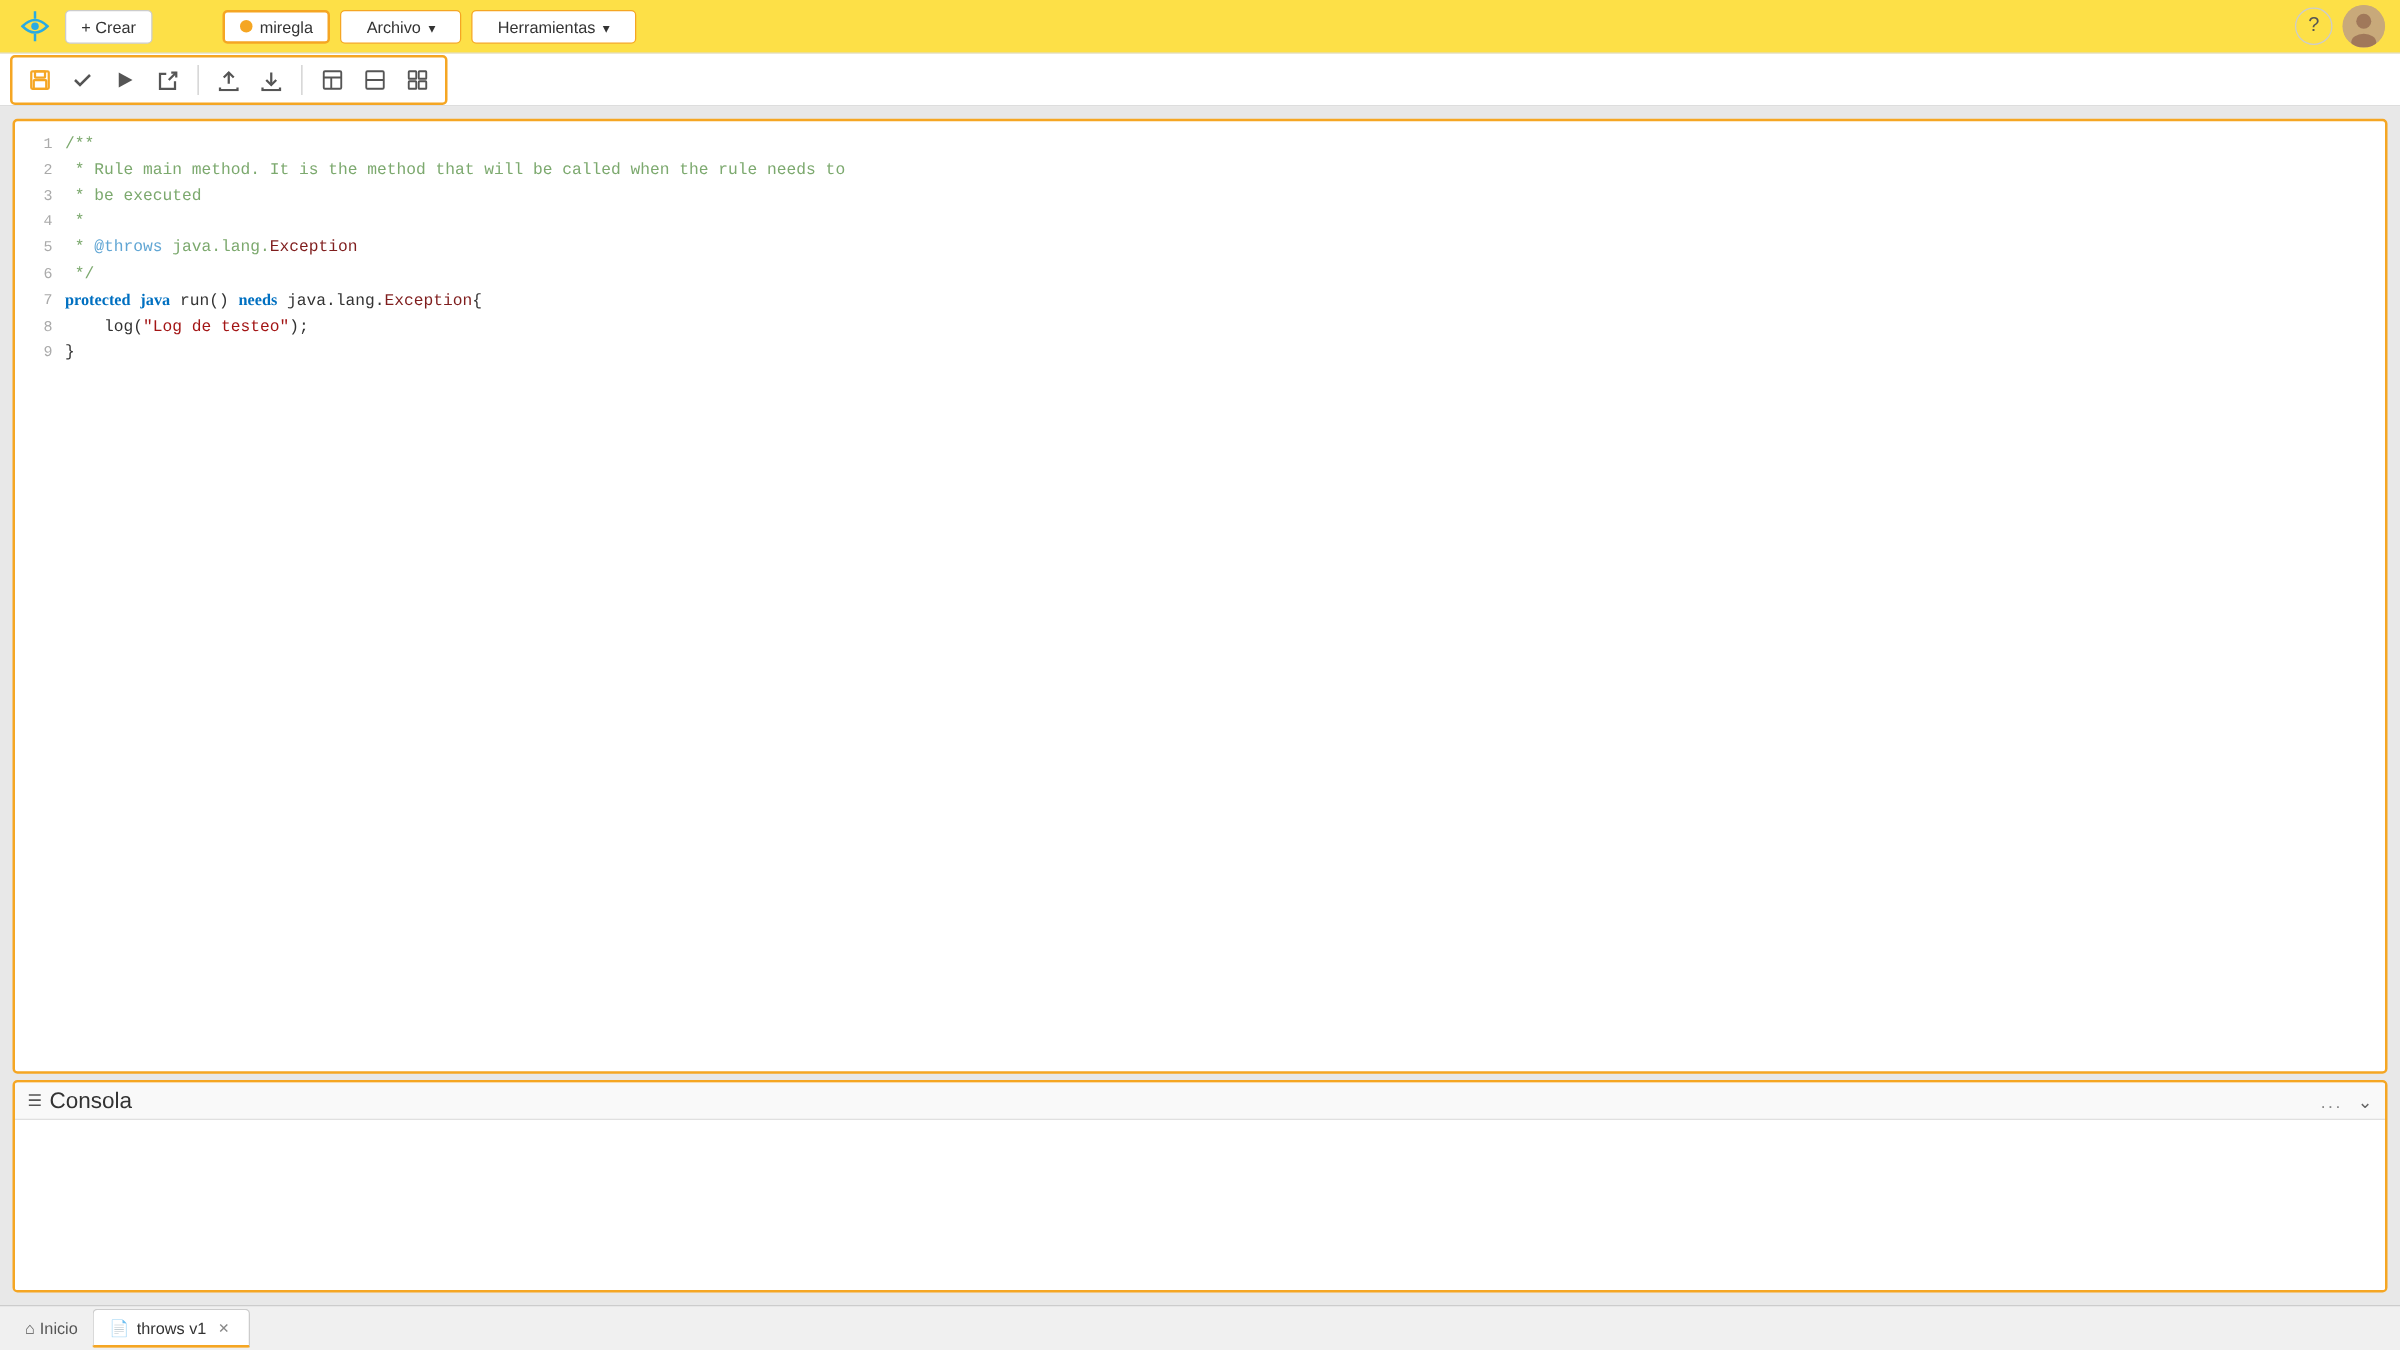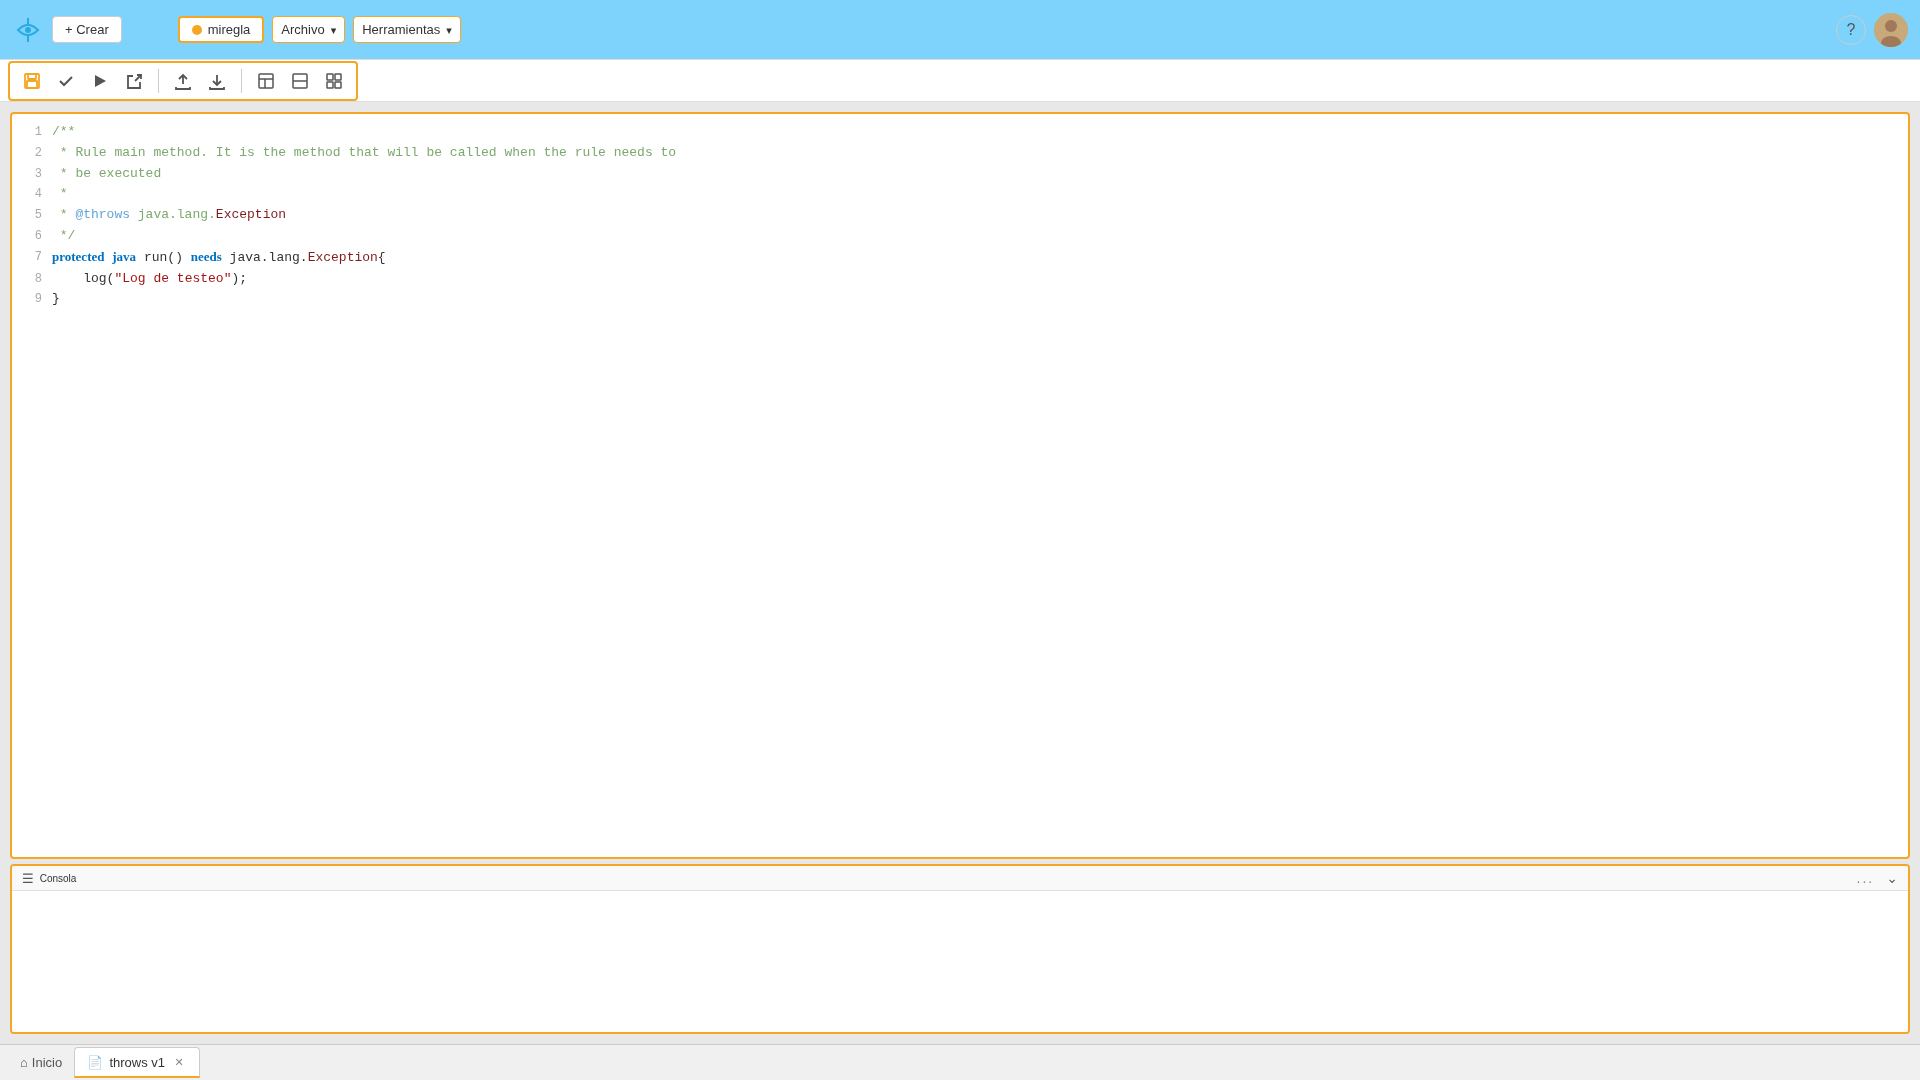--- a/index.html
+++ b/index.html
@@ -10,24 +10,24 @@
       height: 1080px;
       overflow: hidden;
       display: flex;
       flex-direction: column;
     }
 
     
     .top-nav {
       display: flex;
       align-items: center;
-      background: #7dd3fc;
+      background: #fde047;
       border-bottom: 1px solid #ddd;
       padding: 0 12px;
-      height: 60px;
+      height: 43px;
       gap: 8px;
       flex-shrink: 0;
     }
     .logo-icon {
       width: 32px;
       height: 32px;
       display: flex;
       align-items: center;
       justify-content: center;
       color: #29abe2;
@@ -65,21 +65,21 @@
       background: #f5a623;
       flex-shrink: 0;
     }
     .menu-btn {
       display: flex;
       align-items: flex-end;
       gap: 4px;
       border: 1px solid #f5a623;
       background: #fff;
       border-radius: 4px;
-      padding: 5px 8px;
+      padding: 5px 20px;
       cursor: pointer;
       font-size: 13px;
       color: #333;
     }
     .nav-spacer { flex: 1; }
     .help-icon {
       width: 30px;
       height: 30px;
       border-radius: 50%;
       border: 1px solid #ccc;
@@ -215,21 +215,21 @@
       border-bottom: 1px solid #e0e0e0;
       background: #f9f9f9;
       flex-shrink: 0;
     }
     .console-icon {
       font-size: 13px;
       margin-right: 6px;
       color: #555;
     }
     .console-title {
-      font-size: 10px;
+      font-size: 18px;
       color: #333;
       flex: 1;
     }
     .console-dots {
       font-size: 14px;
       color: #888;
       margin-right: 12px;
       letter-spacing: 2px;
     }
     .console-expand {

